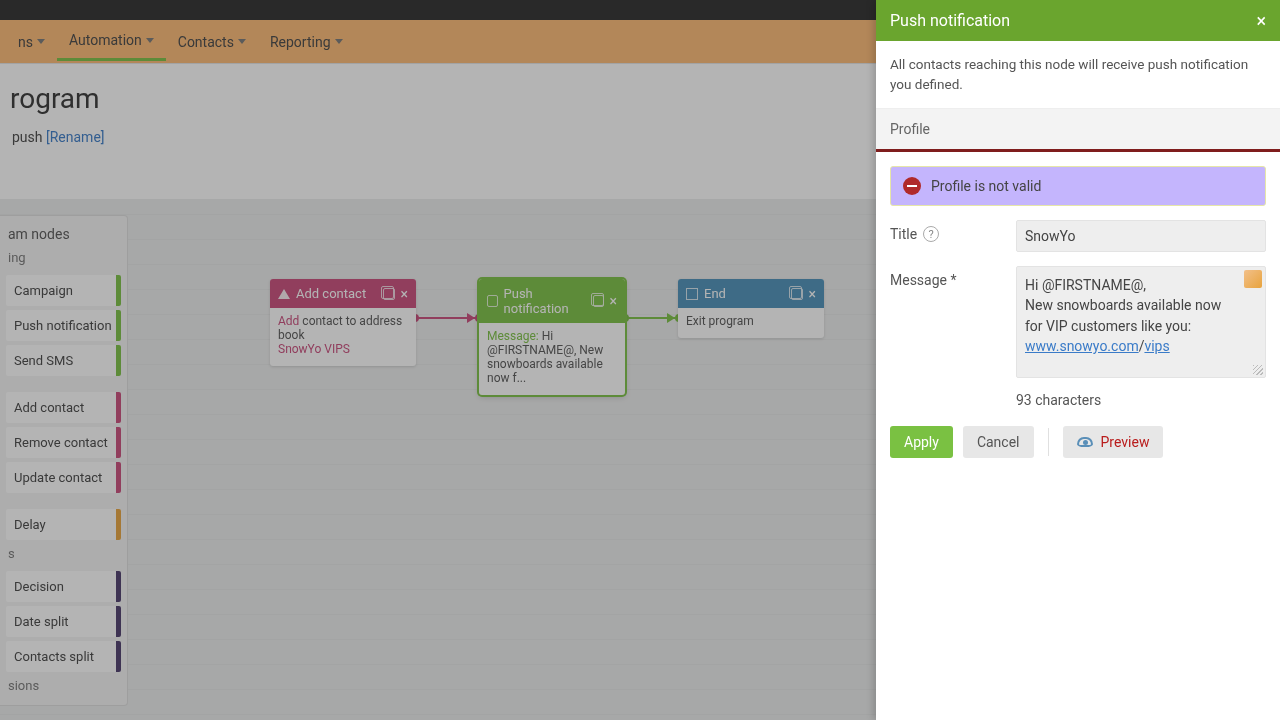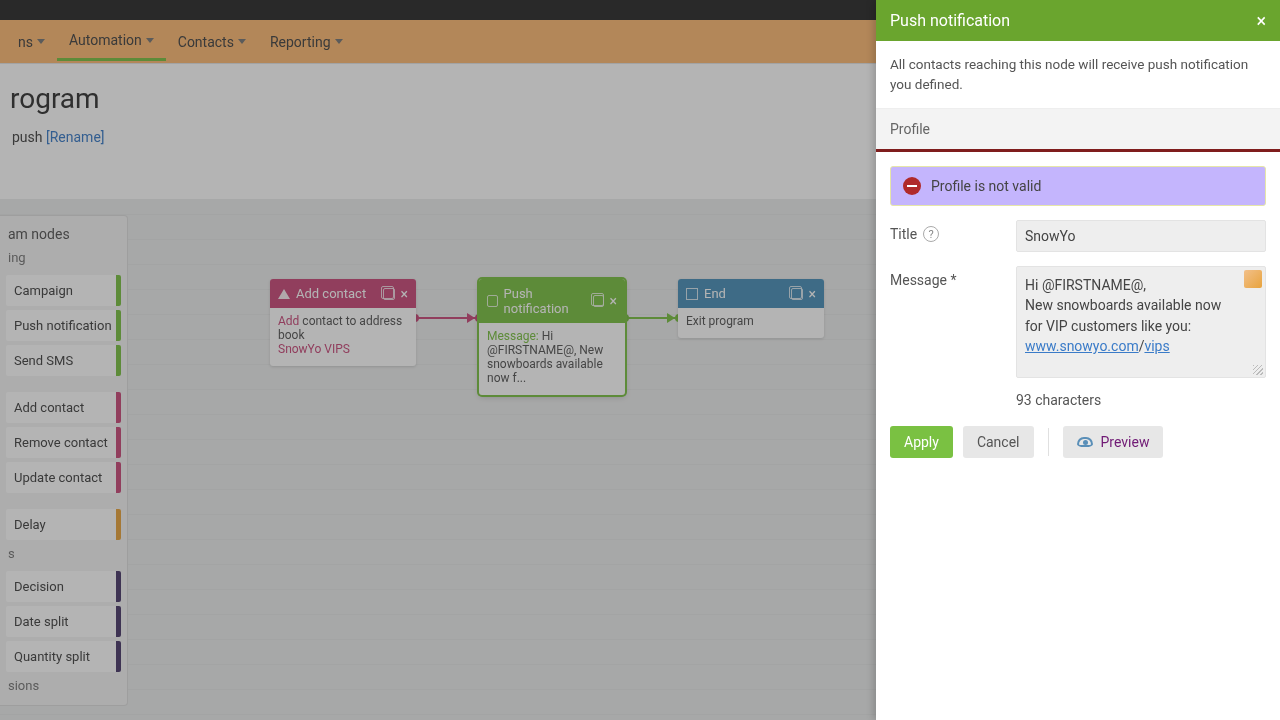--- a/index.html
+++ b/index.html
@@ -69,21 +69,21 @@
 .msgbox .var{color:#444;}
 .msgbox a{color:#3a7bc8;text-decoration:underline;}
 .msg-corner{position:absolute;right:4px;top:4px;width:18px;height:18px;background:linear-gradient(135deg,#f2c08a,#e8a33d);border-radius:2px;}
 .resize-grip{position:absolute;right:3px;bottom:3px;width:10px;height:10px;background:repeating-linear-gradient(135deg,#bbb 0,#bbb 1px,transparent 1px,transparent 3px);}
 .charcount{font-size:14px;color:#555;margin-left:126px;margin-bottom:18px;}
 .actions{display:flex;align-items:center;gap:10px;}
 .btn{padding:8px 14px;font-size:14px;border-radius:3px;cursor:pointer;border:none;}
 .btn.apply{background:#7ac142;color:#fff;}
 .btn.cancel{background:#e7e7e7;color:#555;}
 .divider{width:1px;height:28px;background:#e0e0e0;margin:0 4px;}
-.btn.preview{background:#e7e7e7;color:#701a75;display:flex;align-items:center;gap:8px;}
+.btn.preview{background:#e7e7e7;color:#b91c1c;display:flex;align-items:center;gap:8px;}
 .eye{width:16px;height:10px;border:2px solid #5a8fb8;border-radius:60% 60% 60% 60%/100% 100% 40% 40%;position:relative;}
 .eye::after{content:"";position:absolute;left:4px;top:1px;width:5px;height:5px;border-radius:50%;background:#5a8fb8;}
 .nh-copy{width:11px;height:11px;border:1.5px solid rgba(255,255,255,.9);border-radius:2px;position:relative;}
 .nh-copy::after{content:"";position:absolute;left:-3px;top:-3px;width:11px;height:11px;border:1.5px solid rgba(255,255,255,.9);border-radius:2px;}
 .nh-stop{width:11px;height:11px;border:1.5px solid rgba(255,255,255,.9);}
 .nh-comment{width:12px;height:10px;border:1.5px solid rgba(255,255,255,.9);border-radius:2px;}
 </style>
 </head>
 <body>
 
@@ -134,21 +134,21 @@
     <div class="sp-item green">Send SMS</div>
     <div style="height:8px"></div>
     <div class="sp-item pink">Add contact</div>
     <div class="sp-item pink">Remove contact</div>
     <div class="sp-item pink">Update contact</div>
     <div style="height:8px"></div>
     <div class="sp-item orange">Delay</div>
     <div class="sp-sub">s</div>
     <div class="sp-item purple">Decision</div>
     <div class="sp-item purple">Date split</div>
-    <div class="sp-item purple">Quantity split</div>
+    <div class="sp-item purple">Contacts split</div>
     <div class="sp-sub">sions</div>
   </div>
 
   <div class="conn pinkline" style="left:415px;width:64px;">
       <div class="arrowhead"></div>
     </div>
   <div class="conn green" style="left:625px;width:54px;">
       <div class="arrowhead"></div>
     </div>
 

